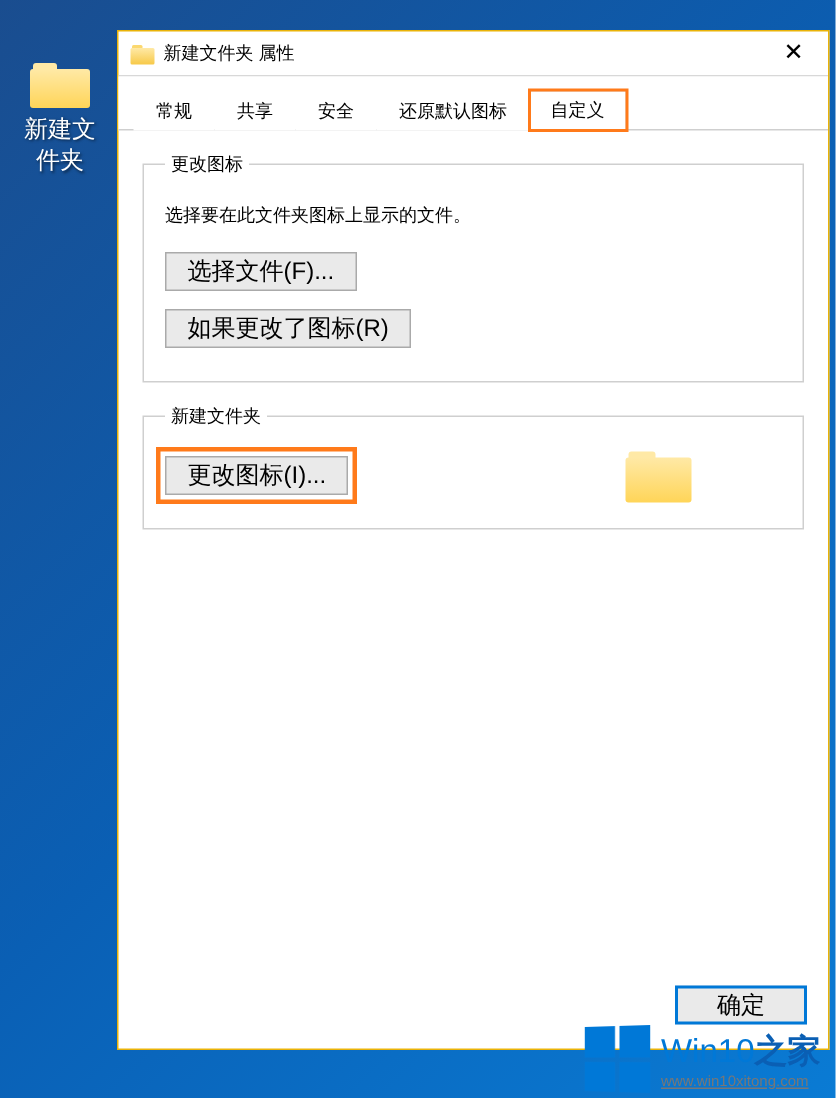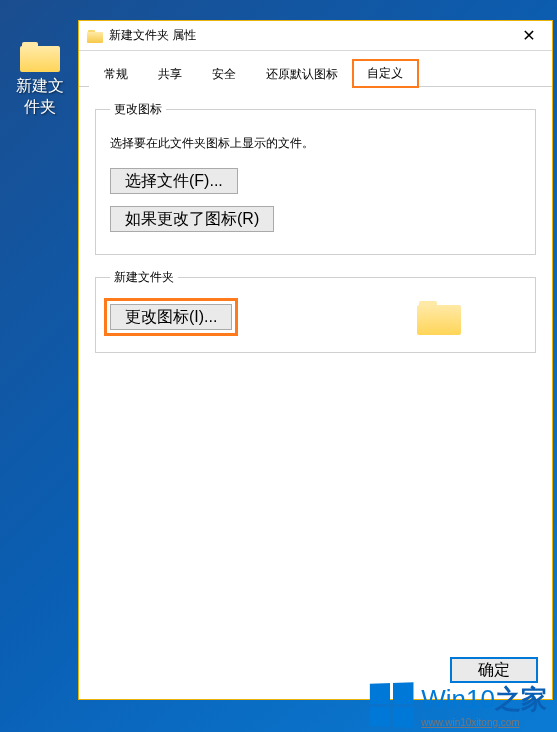--- a/index.html
+++ b/index.html
@@ -241,21 +241,21 @@
       width: 44px; height: 44px;
       display: grid;
       grid-template-columns: 1fr 1fr;
       grid-template-rows: 1fr 1fr;
       gap: 3px;
       transform: perspective(100px) rotateY(-8deg);
     }
     .win-logo span { background: #0078d7; }
     .wm-text { text-align: left; }
     .wm-text .big {
-      font-size: 26px; font-weight: 500; color: #0078d7;
+      font-size: 22px; font-weight: 500; color: #0078d7;
     }
     .wm-text .big b { color: #0a5fb4; }
     .wm-text .small { font-size: 10px; color: #777; text-decoration: underline; }
   </style>
 </head>
 <body>
 
 <div class="desktop-folder">
   <div class="folder-glyph"></div>
   <div class="label">新建文件夹</div>

